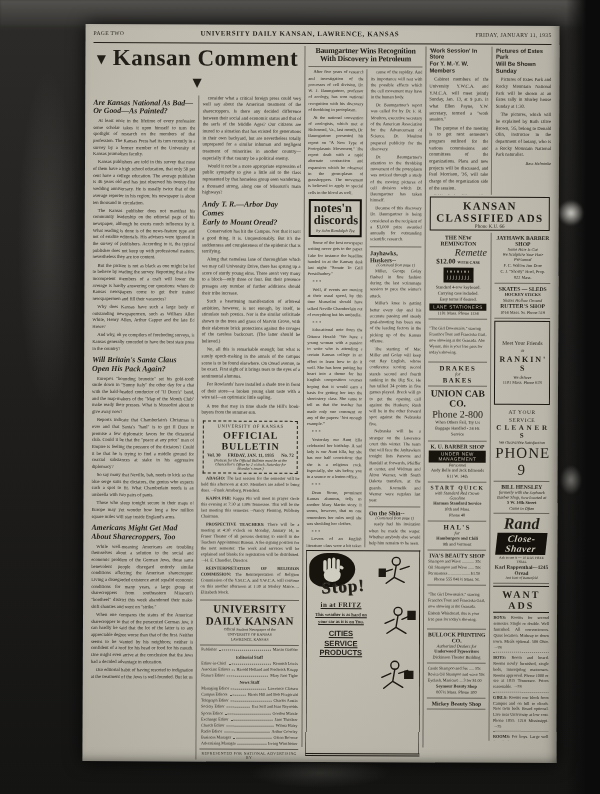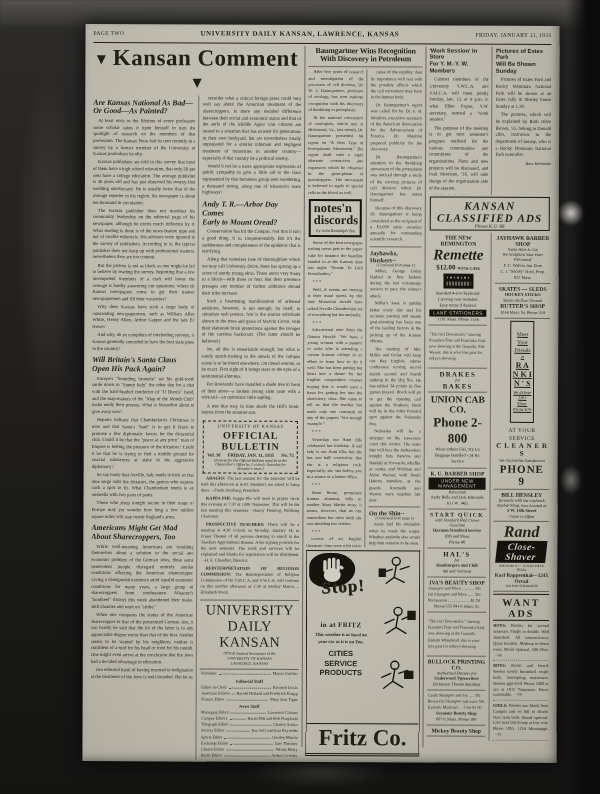--- a/index.html
+++ b/index.html
@@ -48,21 +48,21 @@
   .bx{border:1.4px dashed #2a251d;padding:2px 3px;margin:4px 2px 2px;text-align:center;}
   .b-org{font-size:4.6px;letter-spacing:.6px;}
   .b-title{font-size:10px;font-weight:bold;letter-spacing:.8px;margin:1px 0;}
   .b-meta{display:flex;justify-content:space-between;font-size:4.6px;font-weight:bold;}
   .b-note{font-size:3.9px;font-style:italic;margin-top:1px;}
   .bnotices{margin-top:2px;}
   .bnotices b{font-size:4.3px;}
 
   
   .mast{margin-top:4px;border-top:1px solid rgba(40,35,27,.6);padding-top:2px;}
-  .m-title{font-size:14px;font-weight:normal;text-align:center;letter-spacing:.4px;}
+  .m-title{font-size:11px;font-weight:bold;text-align:center;letter-spacing:.4px;}
   .m-sub{font-size:3.8px;text-align:center;white-space:pre-line;line-height:1.3;margin:1px 0 2px;}
   .m-box{border-top:1px solid rgba(40,35,27,.6);border-bottom:1px solid rgba(40,35,27,.6);padding:1.5px 1px;}
   .m-sec{text-align:center;font-size:4.4px;font-weight:bold;margin:1px 0;}
   .mrow{display:flex;align-items:baseline;font-size:4.1px;line-height:1.5;}
   .dots{flex:1;border-bottom:1px dotted rgba(40,35,27,.7);margin:0 2px 1px;}
   .m-nat{text-align:center;margin-top:2px;}
   .m-nat1{font-size:3.8px;letter-spacing:.4px;}
   .m-nat2{font-size:5.4px;font-weight:bold;}
   .m-nat3{font-size:4px;font-style:italic;}
   .m-nat4,.m-nat5{font-size:3.9px;}
@@ -74,44 +74,44 @@
   .notesbox{border:2px solid #15120d;margin:3px 1px;padding:2px 3px;}
   .n-title{font-weight:bold;font-size:12.5px;line-height:.95;white-space:pre-line;}
   .n-by{font-size:4.3px;font-style:italic;margin-top:1.5px;text-align:center;}
   .chead{font-size:6.2px;font-weight:bold;margin:3px 0 0;border-top:1px solid rgba(40,35,27,.55);padding-top:2px;}
   .ccont{font-size:3.9px;font-style:italic;text-align:center;margin-bottom:1px;}
 
   
   .fritz{border:1.3px solid #1c1812;border-bottom:3px double #1c1812;margin-top:3px;height:206px;padding:2px 3px;box-sizing:border-box;position:relative;overflow:hidden;}
   .f-blob{position:absolute;left:2px;top:2px;width:46px;height:34px;background:#17130d;border-radius:46% 54% 60% 40%;display:flex;align-items:center;justify-content:center;}
   .f-stop{position:absolute;left:14px;top:26px;font-size:17px;font-weight:bold;letter-spacing:1px;transform:rotate(-4deg);text-shadow:.5px .5px 0 #555148;}
-  .f-leftcol{margin-top:68px;width:62px;text-align:center;}
+  .f-leftcol{margin-top:48px;width:62px;text-align:center;text-decoration:underline;}
   .f-inat{font-size:7px;font-weight:bold;letter-spacing:.4px;}
   .f-body{font-size:4.6px;font-weight:bold;line-height:1.5;margin:3px 2px;text-align:center;}
   .f-prod{font-size:7.6px;font-weight:bold;white-space:pre-line;line-height:1.25;font-family:"Liberation Sans",sans-serif;margin-top:3px;}
   .f-figs{position:absolute;right:1px;top:2px;width:40px;height:160px;}
   .f-co{position:absolute;left:0;right:0;bottom:2px;text-align:center;font-size:23px;font-weight:bold;border-top:1px solid #1c1812;padding-top:1px;}
 
   
   .two-top{height:148px;}
   .nhead{font-size:5.8px;font-weight:bold;font-family:"Liberation Sans",sans-serif;line-height:1.2;white-space:pre-line;margin:1px 0 2px;}
   .sig{font-size:4.3px;text-align:right;margin-top:2px;font-style:italic;}
-  .clsbox{border:1.6px solid #1c1812;margin:2px 1px;text-align:center;padding:2px 0 1px;font-style:italic;}
+  .clsbox{border:1.6px solid #1c1812;margin:2px 1px;text-align:center;padding:2px 0 1px;}
   .cls-t{font-size:11px;letter-spacing:1.2px;font-weight:bold;}
   .cls-p{font-size:5px;}
   .two-ads{height:508px;}
   .ad{border-bottom:1px solid rgba(40,35,27,.55);padding:2px 1px;text-align:center;overflow:hidden;}
   .adn{font-size:6.8px;font-weight:bold;letter-spacing:.3px;}
   .adn-sm{font-size:5.6px;font-weight:bold;}
   .adl{font-size:4.3px;line-height:1.4;}
   .adl-i{font-size:4.3px;font-style:italic;}
   .adbig{font-size:9.5px;font-weight:bold;}
   .sp{letter-spacing:1.4px;}
   .prow{font-size:4.1px;text-align:left;line-height:1.5;}
-  .boxed{border:1.2px solid #1c1812;margin:2px 16px;padding:9px 1px;text-decoration:underline;}
+  .boxed{border:1.2px solid #1c1812;margin:2px 0;padding:18px 1px;}
   .typew{width:30px;height:15px;background:#17130d;margin:2px auto;position:relative;}
   .typew:before{content:"";position:absolute;left:3px;right:3px;top:3px;height:2px;background:repeating-linear-gradient(90deg,#8e8a7e 0 1.5px,transparent 1.5px 3.5px);}
   .typew:after{content:"";position:absolute;left:3px;right:3px;bottom:3px;height:4px;background:repeating-linear-gradient(90deg,#6e6a60 0 1.5px,transparent 1.5px 3px);}
   .revbar{background:#17130d;color:#c9c5b8;font-size:4.6px;letter-spacing:.5px;padding:1px 0;margin-top:1px;font-family:"Liberation Sans",sans-serif;}
 
   
   .rand{padding-bottom:3px;}
   .r-brand{font-size:16px;font-weight:bold;font-style:italic;line-height:1;}
   .r-banner{background:#15110c;color:#cdc9bc;font-style:italic;font-weight:bold;font-size:9.5px;letter-spacing:.5px;transform:skewX(-6deg);padding:1px 2px;margin:1px 2px;}
   .r-panel{background:#15110c;margin:0 1px;height:52px;position:relative;color:#d6d2c5;}
@@ -408,21 +408,20 @@
                 <rect x="1" y="16" width="6" height="7" fill="#1c1812"></rect>
                 <circle cx="20" cy="58" r="4" fill="none"></circle>
                 <path d="M20 62 L18 74 M18 74 L9 80 M18 74 L28 80 M16 66 L7 70 M24 66 L33 62" fill="none"></path>
                 <rect x="30" y="58" width="7" height="8" fill="#1c1812"></rect>
                 <circle cx="17" cy="112" r="4" fill="none"></circle>
                 <path d="M17 116 L15 128 M15 128 L6 135 M15 128 L25 134 M13 120 L4 124 M21 120 L30 117" fill="none"></path>
                 <rect x="27" y="118" width="8" height="7" fill="#1c1812"></rect>
               </g>
             </svg>
           </div>
-          <div class="f-co">Fritz Co.</div>
         </div>
       </section>
 
       <section class="group-right">
         <div class="two two-top">
           <div class="col">
             <h4 class="nhead">'Work Session' In Store
 For Y. M.-Y. W. Members</h4>
             <div>
                 <p class="bp">Cabinet members of the University Y.W.C.A. and Y.M.C.A. will meet jointly Sunday, Jan. 13, at 9 p.m. in what Ellen Payne, Y.W. secretary, termed a "work session."</p>
@@ -444,40 +443,40 @@
         <div class="clsbox">
           <div class="cls-t">KANSAN CLASSIFIED ADS</div>
           <div class="cls-p">Phone K.U. 66</div>
         </div>
 
         <div class="two two-ads">
 
           <div class="col">
             <div class="ad">
               <div class="adn-sm">THE NEW REMINGTON</div>
-              <div style="font-size:15px;font-weight:bold;font-style:italic;">Remette</div>
+              <div style="font-size:10px;font-weight:normal;font-style:italic;text-align:right;">Remette</div>
               <div style="font-size:7px;font-weight:bold;"><span>$12.00</span> <span style="font-size:4px;">WITH CASE</span></div>
               <div class="typew"></div>
               <div class="adl" style="white-space:pre-line;">Standard 4-row keyboard.
 Carrying case included.
 Easy terms if desired.</div>
               <div class="revbar">LANE STATIONERS</div>
               <div class="adl">1101 Mass.      Phone 1134</div>
             </div>
             <div class="ad">
               <p class="prow">"The Girl Downstairs," starring Franchot Tone and Franciska Gaal, now showing at the Granada. Abe Wynne, this is your free pass for today's showing.</p>
             </div>
             <div class="ad">
               <div class="adn sp">DRAKES</div>
               <div class="adl-i">for</div>
               <div class="adn sp">BAKES</div>
             </div>
             <div class="ad">
               <div class="adbig">UNION CAB CO.</div>
-              <div style="font-size:13px;font-weight:bold;">Phone 2-800</div>
+              <div style="font-size:10px;">Phone 2-800</div>
               <div class="adl">When Others Fail, Try Us</div>
               <div class="adl">Baggage Handled - 24 Hr. Service</div>
             </div>
             <div class="ad">
               <div class="adn-sm">K. U. BARBER SHOP</div>
               <div class="revbar">UNDER NEW MANAGEMENT</div>
               <div class="adl-i">Personnel</div>
               <div class="adl">Andy Belle and Jack Edmonds</div>
               <div class="adl">611 W. 14th</div>
             </div>
@@ -549,21 +548,21 @@
               <div class="adl" style="font-size:5.4px;">Meet Your Friends</div>
               <div class="adl-i">at</div>
               <div style="font-size:8px;font-weight:bold;margin:2px 0;">R A N K I N ' S</div>
               <div class="adl-i">We deliver</div>
               <div class="adl">1101 Mass.       Phone 678</div>
             </div>
             <div class="ad">
               <div class="adl" style="font-size:5.4px;letter-spacing:.6px;">AT YOUR SERVICE</div>
               <div style="font-size:7px;font-weight:bold;letter-spacing:.6px;">C L E A N E R S</div>
               <div class="adl-i">We Guarantee Satisfaction</div>
-              <div style="font-size:11px;font-weight:bold;letter-spacing:1px;">PHONE 9</div>
+              <div style="font-size:15px;font-weight:normal;letter-spacing:1px;">PHONE 9</div>
             </div>
             <div class="ad">
               <div class="adn-sm">BILL HENSLEY</div>
               <div class="adl-i">formerly with the Jayhawk Barber Shop, now located at</div>
               <div class="adl" style="font-weight:bold;">5 W. 14th Street</div>
               <div class="adl-i">Come in Often</div>
             </div>
             <div class="ad rand">
               <div class="r-brand">Rand</div>
               <div class="r-banner">Close-Shaver</div>

